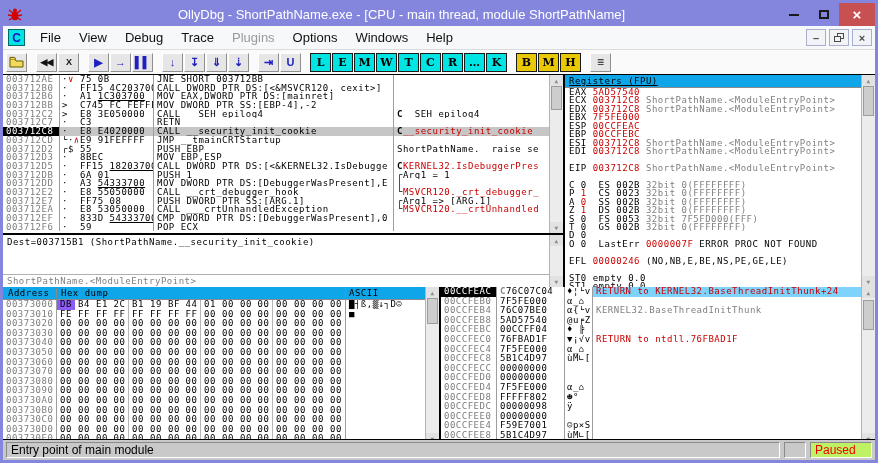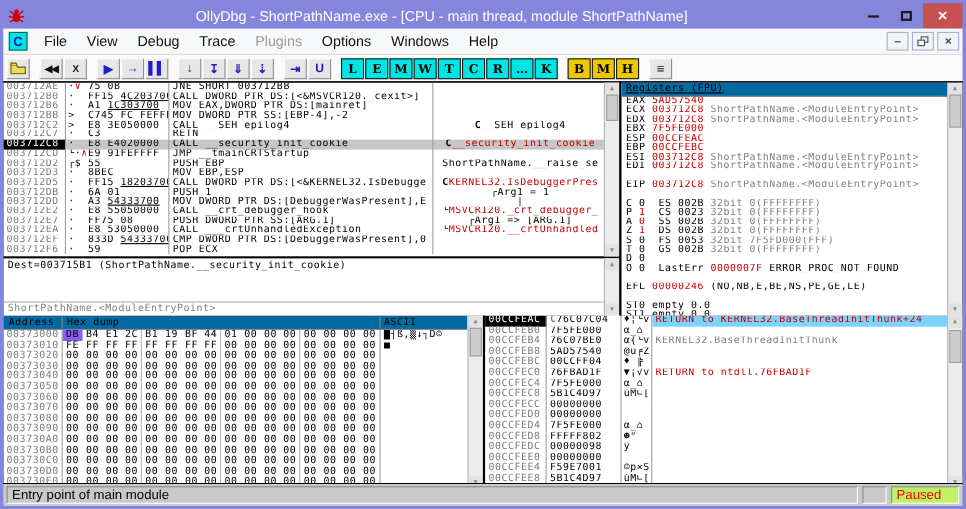--- a/index.html
+++ b/index.html
@@ -52,41 +52,41 @@
   .main { flex:1; display:flex; flex-direction:column; background:#000;
           border-top:1px solid #000; border-bottom:1px solid #000; overflow:hidden;
           font-family:"DejaVu Sans Mono","DejaVu Sans",monospace; font-size:9px;
           letter-spacing:0.5px; color:#000; }
   .toprow { height:212px; display:flex; }
   .hsplit { height:2px; background:#000; }
   .vsplit { width:2px; background:#000; }
   .bottomrow { flex:1; display:flex; }
   .tl { width:560px; display:flex; flex-direction:column; }
 
-  .phdr { height:13px; background:#0369a1; border-bottom:1px solid #8a8a8a; display:flex;
+  .phdr { height:13px; background:#0ea5e9; border-bottom:1px solid #8a8a8a; display:flex;
           align-items:center; white-space:pre; overflow:hidden; flex:none; }
   .vscroll { width:14px; background:#ececec; border-left:1px solid #b4b4b4; display:flex;
              flex-direction:column; flex:none; }
   .sarr { height:11px; display:flex; align-items:center; justify-content:center;
           font-size:6px; color:#8a8a8a; background:#e2e2e2; }
   .strack { flex:1; position:relative; }
   .sthumb { position:absolute; left:1px; right:1px; background:#cdcdcd; border:1px solid #9d9d9d; }
 
   
   .disasmwrap { height:160px; display:flex; background:#fff; border-bottom:2px solid #000; }
   .disasmbody { flex:1; overflow:hidden; }
   .drow { display:flex; height:8.7px; line-height:8.7px; white-space:pre; }
   .drow.sel { background:#c6c6c6; }
   .da { width:57px; padding-left:3px; color:#7d7d7d; border-right:1px solid #9d9d9d; flex:none; overflow:hidden; }
   .drow.sel .da { background:#000; color:#fff; }
   .df { width:18px; padding-left:2px; flex:none; overflow:hidden; }
   .dh { width:76px; flex:none; overflow:hidden; border-right:1px solid #9d9d9d; padding-left:2px; }
   .dh .u { text-decoration:underline; }
   .di { width:240px; flex:none; overflow:hidden; padding-left:3px; border-right:1px solid #9d9d9d; }
-  .dc { flex:1; overflow:hidden; padding-left:3px;text-align:center; }
+  .dc { flex:1; overflow:hidden; padding-left:3px; }
   .cmC { font-weight:bold; }
   .c-red { color:#c80000; } .c-black { color:#000; } .c-gray { color:#808080; }
   .fred { color:#c80000; }
 
   
   .infowrap { height:52px; display:flex; background:#fff; }
   .infobody { flex:1; display:flex; flex-direction:column; justify-content:space-between; overflow:hidden; }
   .iline1 { padding:2px 0 0 4px; white-space:pre; }
   .iline2 { border-top:1px solid #b0b0b0; color:#808080; padding:1px 0 1px 4px; white-space:pre; }
 

